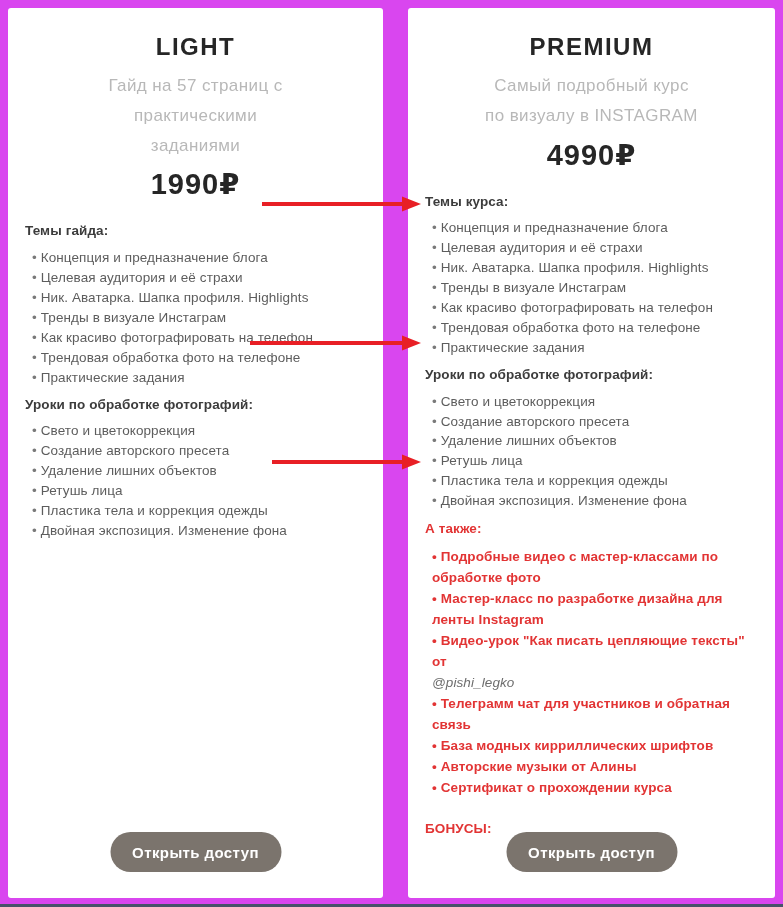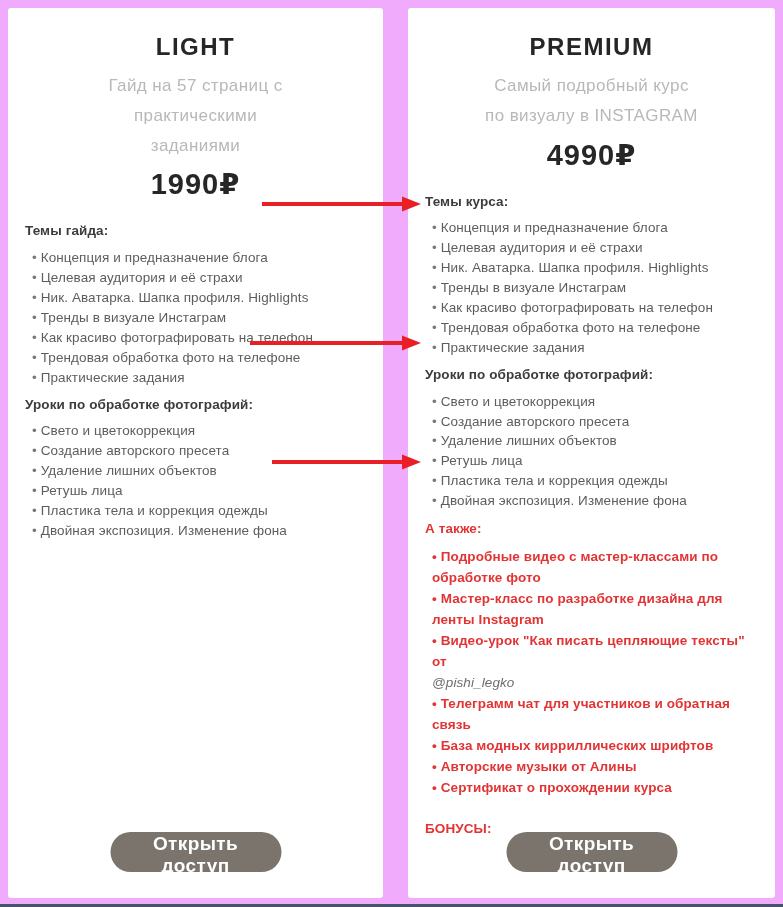--- a/index.html
+++ b/index.html
@@ -1,20 +1,20 @@
 <!DOCTYPE html>
 <html><head>
 <meta charset="utf-8">
 <style>
   html, body { margin: 0; padding: 0; }
   .page {
     position: relative;
     width: 783px;
     height: 907px;
-    background: #f0abfc;
+    background: #d946ef;
     overflow: hidden;
     font-family: "Liberation Sans", "DejaVu Sans", sans-serif;
   }
   .card {
     position: absolute;
     top: 8px;
     height: 890px;
     background: #ffffff;
     border-radius: 3px;
     box-sizing: border-box;
@@ -76,21 +76,21 @@
     left: 50%;
     transform: translateX(-50%);
     bottom: 26px;
     width: 171px;
     height: 40px;
     border: none;
     border-radius: 21px;
     background: #7b746d;
     color: #ffffff;
     font-family: inherit;
-    font-size: 19px;
+    font-size: 15px;
     font-weight: bold;
     letter-spacing: 0.4px;
     cursor: pointer;
   }
 
   .arrows {
     position: absolute;
     left: 0; top: 0;
     width: 783px; height: 907px;
     pointer-events: none;

